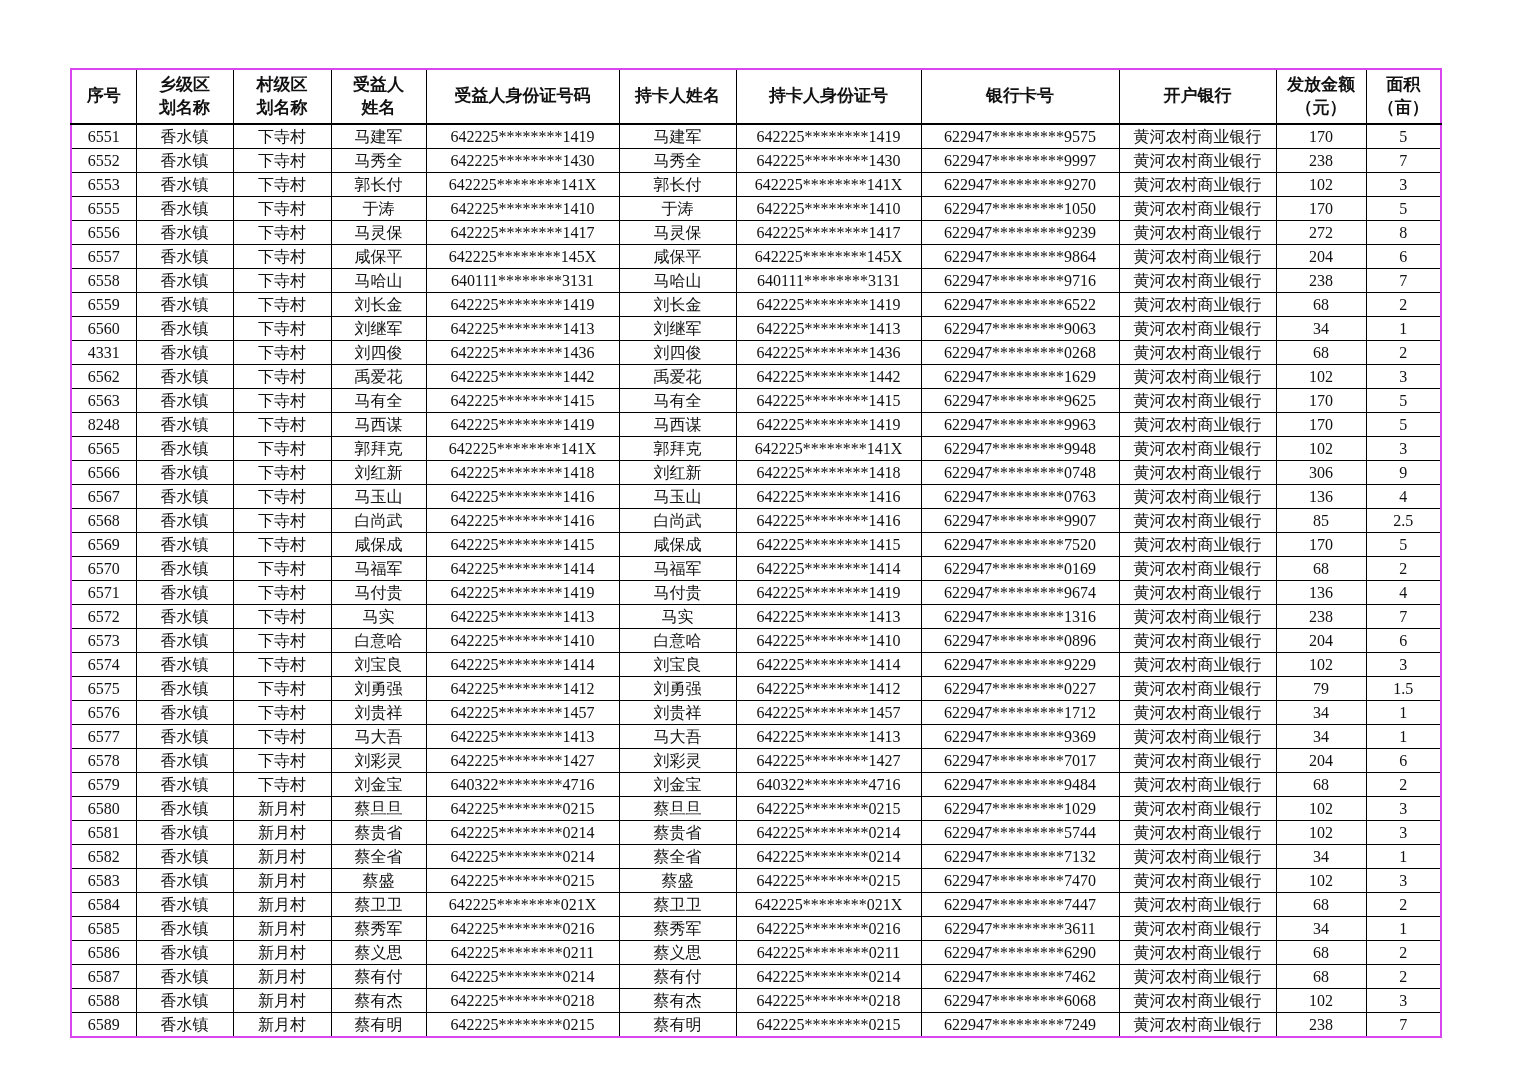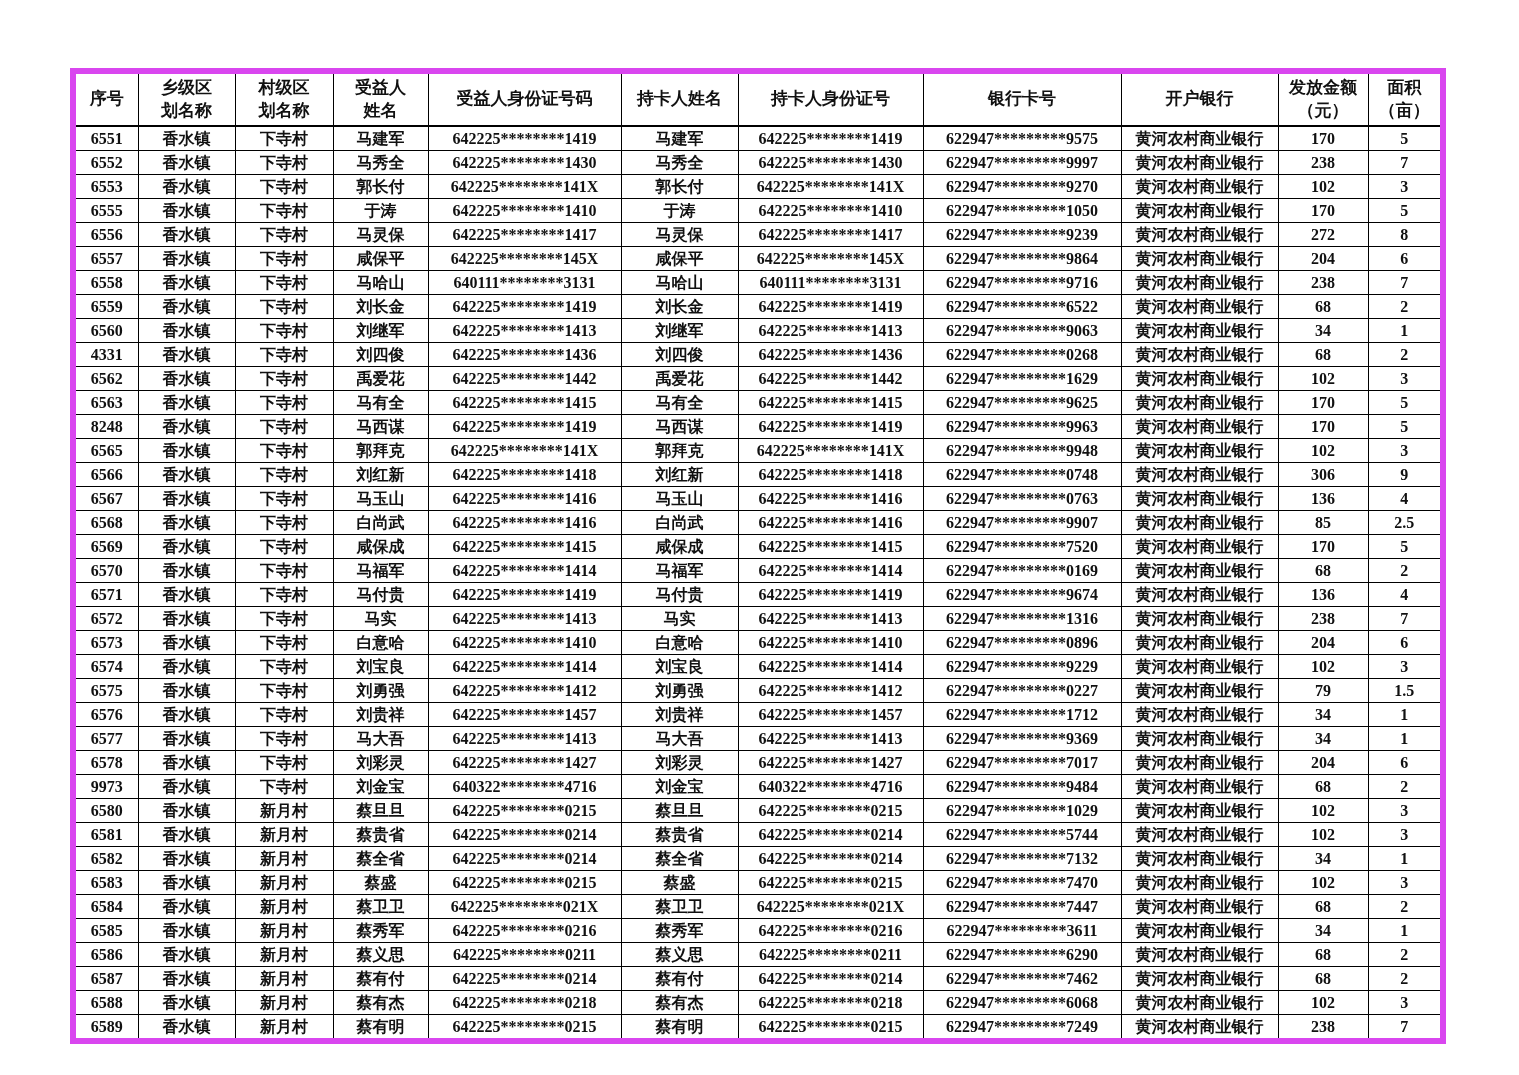--- a/index.html
+++ b/index.html
@@ -4,35 +4,35 @@
 <style>
   html,body{margin:0;padding:0;background:#ffffff;}
   body{
     width:1519px;height:1075px;position:relative;overflow:hidden;
     font-family:"Liberation Serif","DejaVu Serif",serif;
     color:#111;
   }
   .sheet{position:absolute;top:68px;left:70px;}
   table{
     border-collapse:collapse;table-layout:fixed;
-    border:6px solid #d946ef;
+    border:2px solid #d946ef;
   }
   th,td{
     border:1px solid #000;
     text-align:center;vertical-align:middle;
     padding:0;overflow:hidden;
   }
   thead tr{height:55px;}
   th{
     font-family:"Liberation Sans","DejaVu Sans",sans-serif;
     font-weight:bold;font-size:17px;line-height:1.3;
     white-space:pre-line;
     border-bottom:2px solid #000;
   }
-  tbody tr{height:23px;font-weight:bold;}
+  tbody tr{height:23px;}
   td{
     font-size:16px;line-height:23px;white-space:nowrap;
   }
   td.cjk{font-size:16px;}
   td.num{font-size:16px;letter-spacing:0px;}
 </style>
 </head>
 <body>
 
 <div class="sheet">
@@ -416,21 +416,21 @@
           <td class="cjk">刘彩灵</td>
           <td class="num">642225********1427</td>
           <td class="cjk">刘彩灵</td>
           <td class="num">642225********1427</td>
           <td class="num">622947*********7017</td>
           <td class="cjk">黄河农村商业银行</td>
           <td class="num">204</td>
           <td class="num">6</td>
         </tr>
         <tr>
-          <td class="num">9973</td>
+          <td class="num">6579</td>
           <td class="cjk">香水镇</td>
           <td class="cjk">下寺村</td>
           <td class="cjk">刘金宝</td>
           <td class="num">640322********4716</td>
           <td class="cjk">刘金宝</td>
           <td class="num">640322********4716</td>
           <td class="num">622947*********9484</td>
           <td class="cjk">黄河农村商业银行</td>
           <td class="num">68</td>
           <td class="num">2</td>

